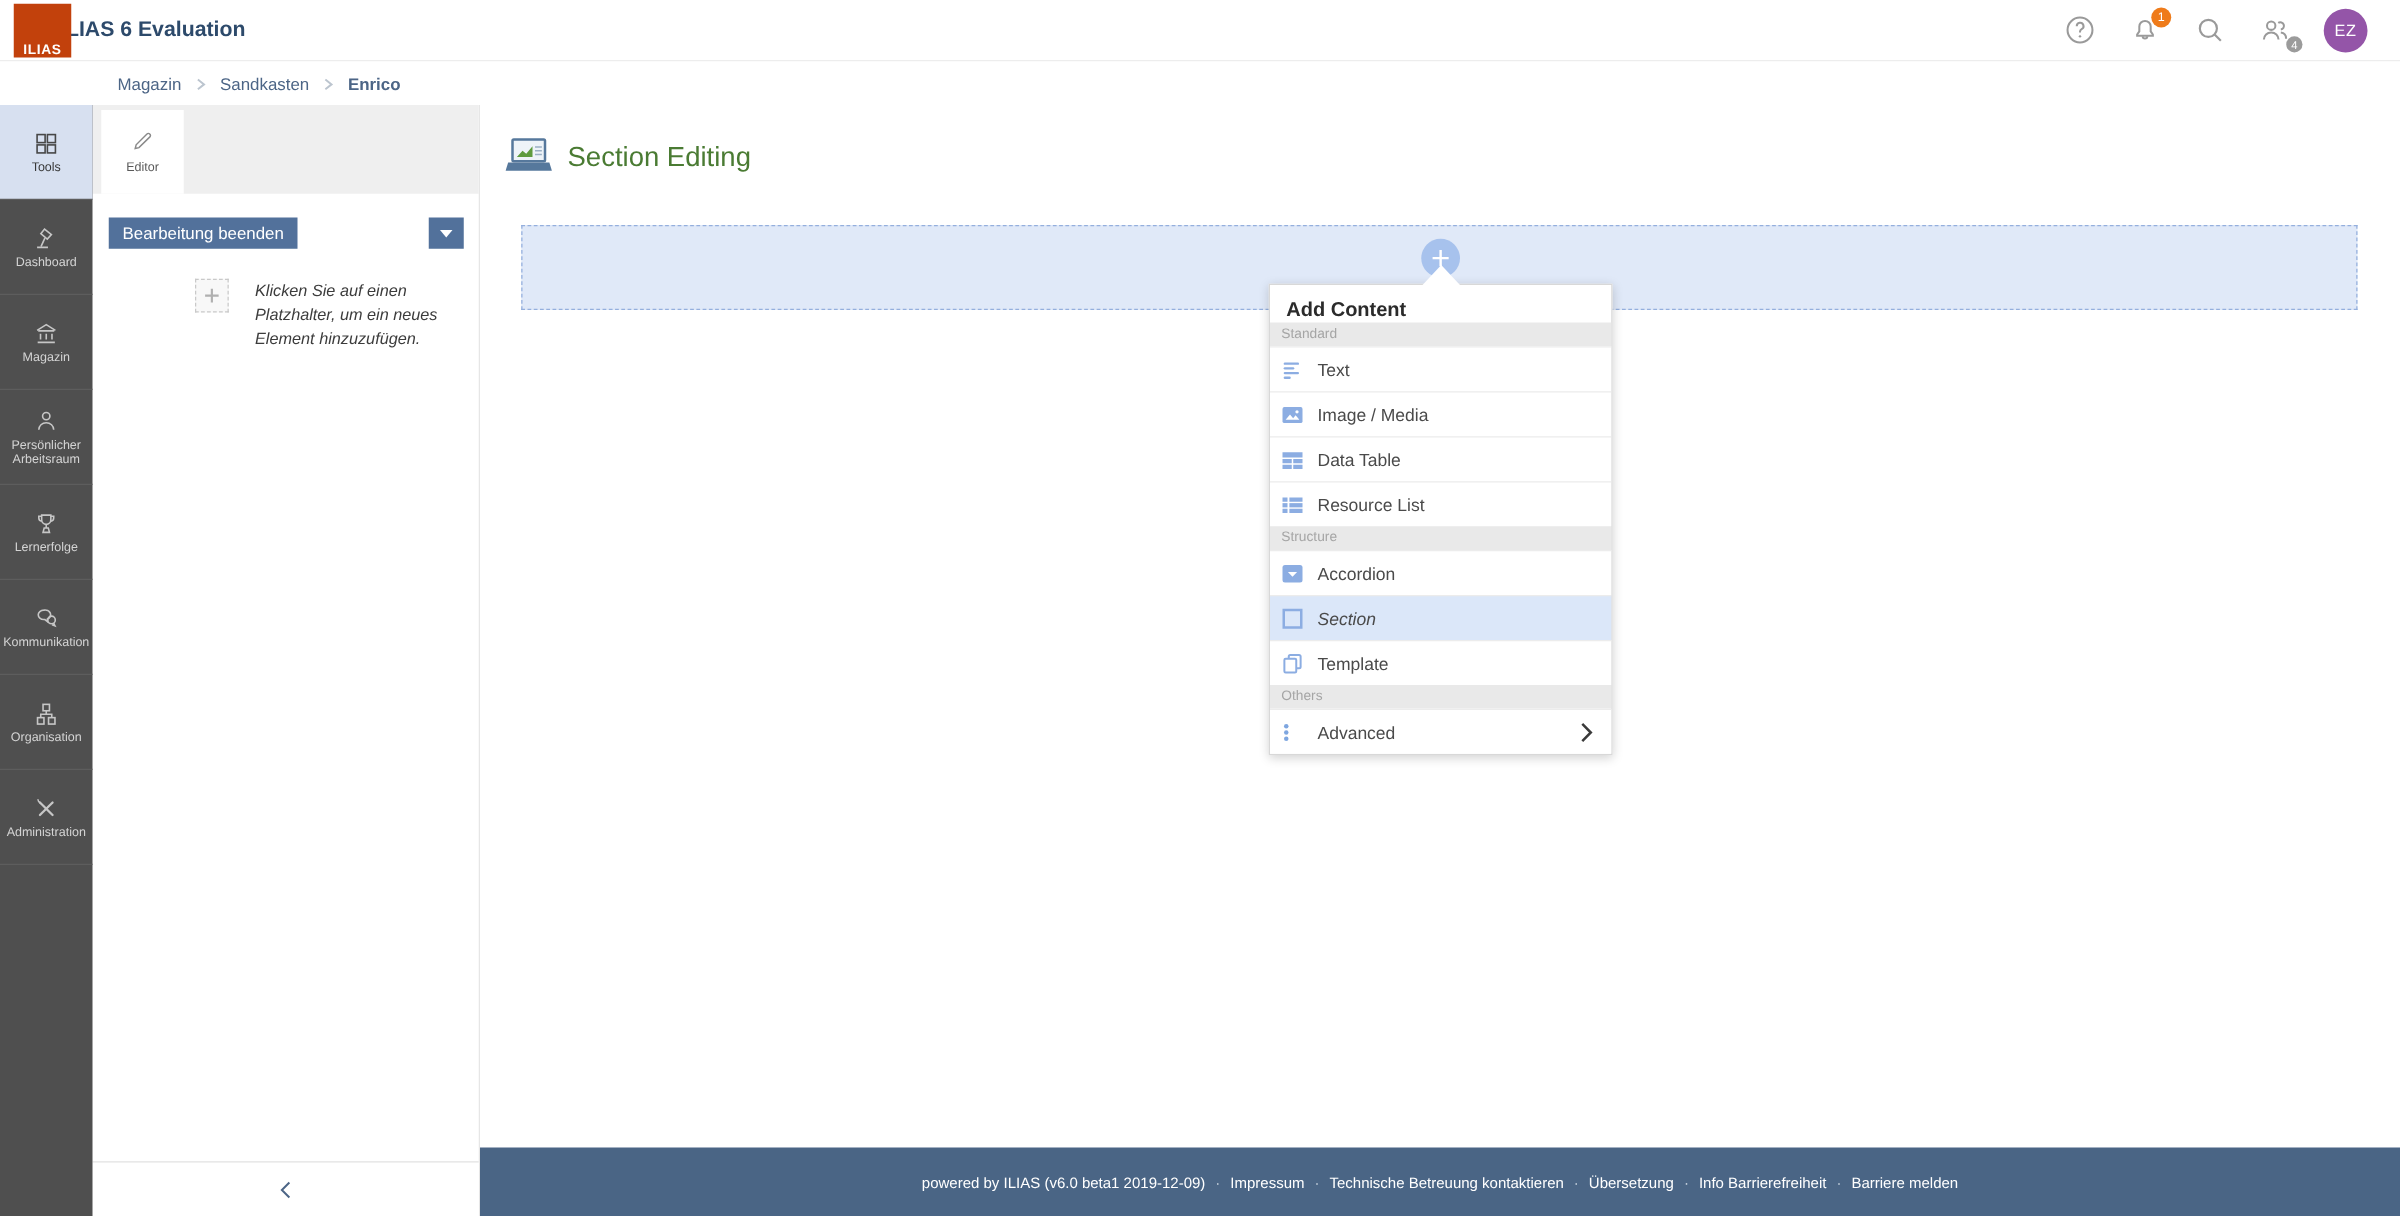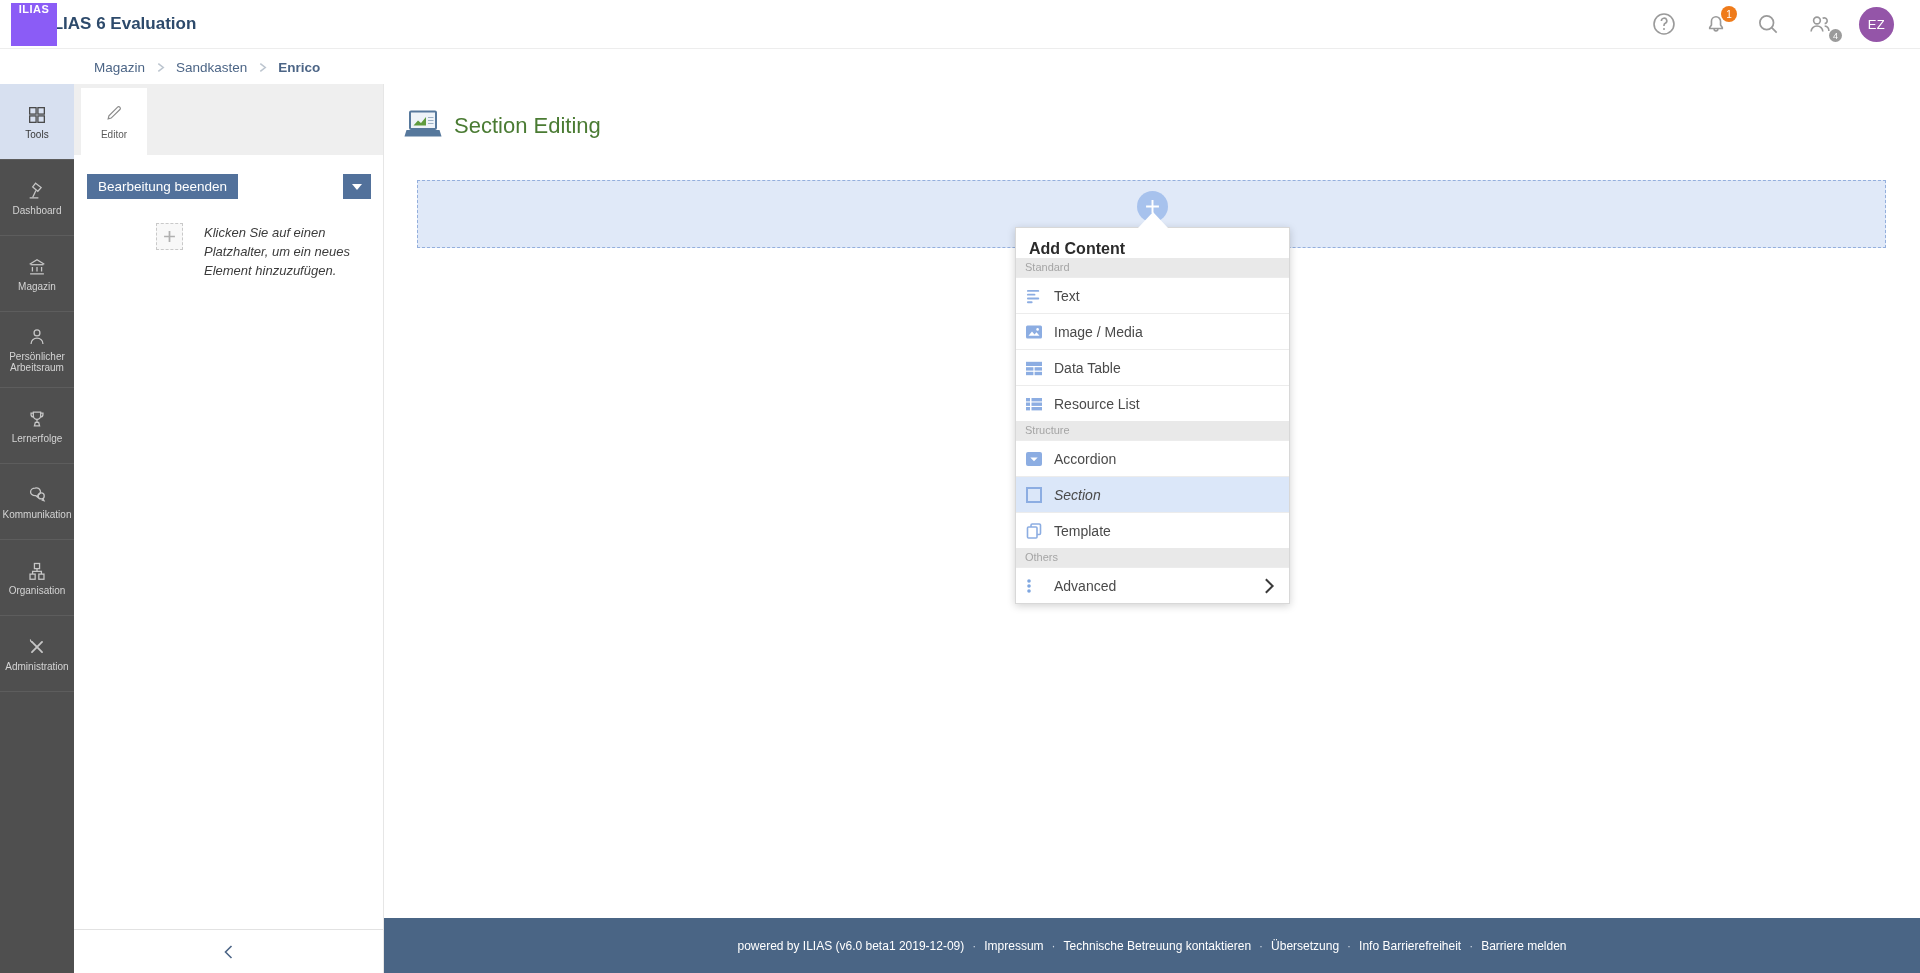--- a/index.html
+++ b/index.html
@@ -3,22 +3,22 @@
 <meta charset="utf-8">
 <style>
   * { margin:0; padding:0; box-sizing:border-box; }
   html,body { width:1920px; height:973px; overflow:hidden; }
   body { font-family:"Liberation Sans", sans-serif; background:#fff; }
   .app { position:relative; width:1920px; height:973px; background:#fff; }
 
   
   .header { position:absolute; top:0; left:0; right:0; height:49px; background:#fff; z-index:40;
             display:flex; align-items:center; border-bottom:1px solid #ededed; }
-  .logo { position:absolute; left:11px; top:3px; width:46px; height:43px; background:#8b5cf6;
-          display:flex; align-items:flex-start; justify-content:center; padding-bottom:0; cursor:pointer; }
+  .logo { position:absolute; left:11px; top:3px; width:46px; height:43px; background:#c2410c;
+          display:flex; align-items:flex-end; justify-content:center; padding-bottom:0; cursor:pointer; }
   .logo span { color:#fff; font-size:11px; font-weight:bold; letter-spacing:.5px; }
   .app-title { margin-left:48px; font-size:17px; font-weight:bold; color:#2d4a6b; }
   .header-icons { margin-left:auto; display:flex; align-items:center; gap:26px; margin-right:26px; }
   .hicon { position:relative; width:26px; height:26px; display:flex; align-items:center; justify-content:center; cursor:pointer; }
   .badge { position:absolute; border-radius:50%; color:#fff; display:flex; align-items:center; justify-content:center; }
   .badge.orange { top:-5px; right:-8px; width:16px; height:16px; background:#ef7b1a; font-size:10px; }
   .badge.gray   { bottom:-5px; right:-9px; width:13px; height:13px; background:#9b9b9b; font-size:9px; }
   .avatar { width:35px; height:35px; border-radius:50%; background:#9455a8; color:#fff; font-size:13px;
             display:flex; align-items:center; justify-content:center; letter-spacing:.5px; cursor:pointer; }
 

